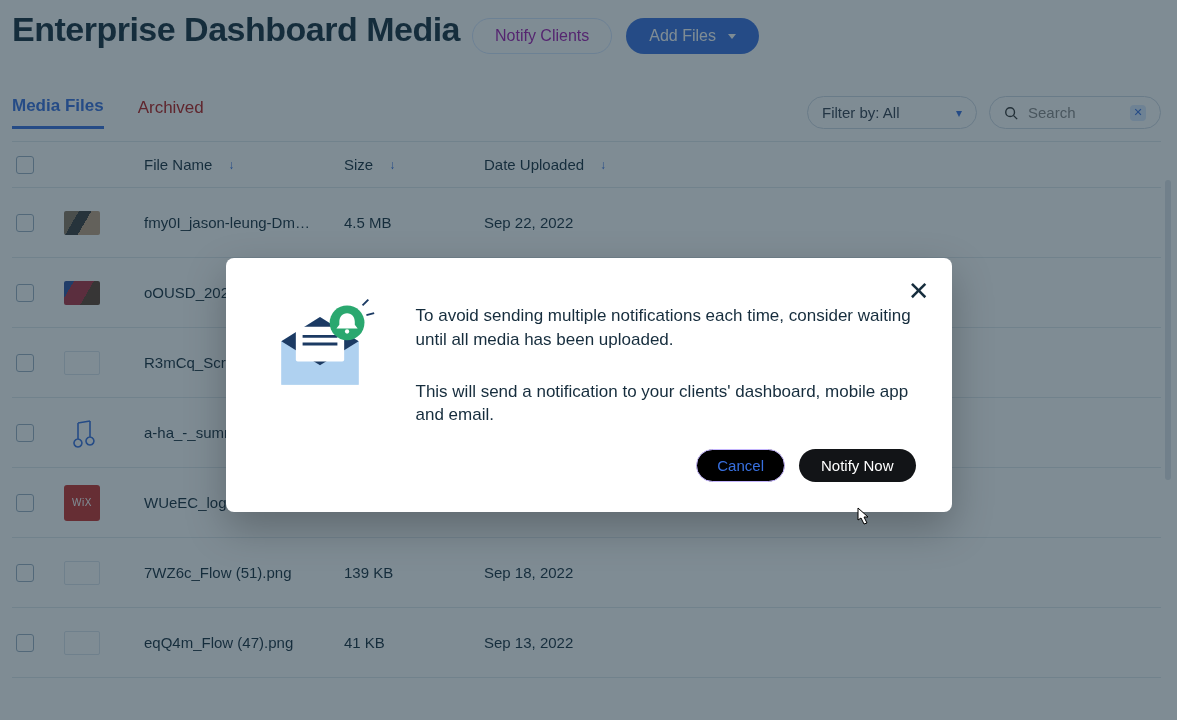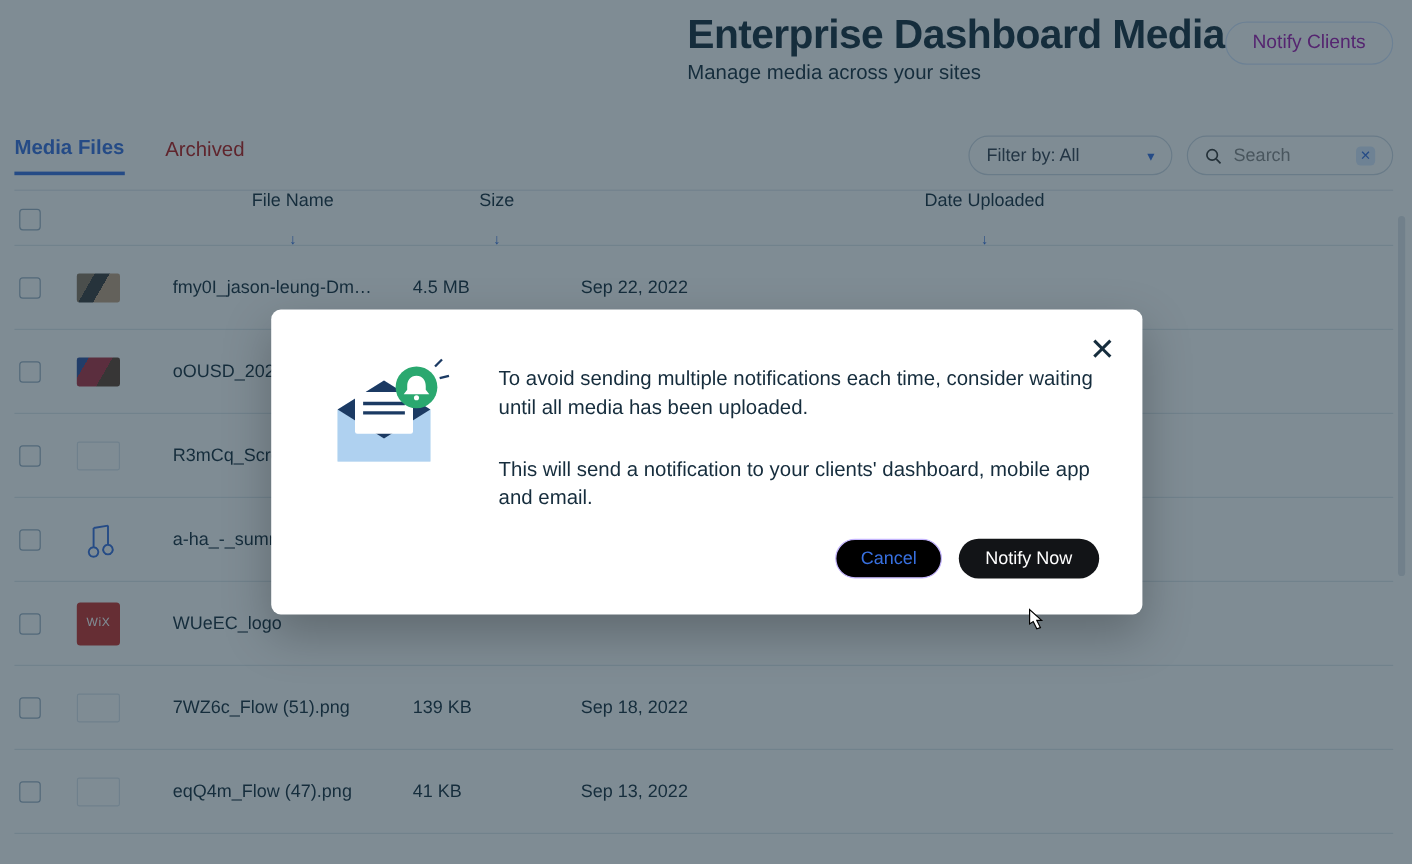--- a/index.html
+++ b/index.html
@@ -11,21 +11,22 @@
   overflow: hidden;
   color: #162d3d;
   position: relative;
 }
 .page {
   padding: 10px 16px 0 12px;
 }
 .header-row {
   display: flex;
   align-items: flex-start;
-  justify-content: flex-end;
+  justify-content: flex-start;
+  gap: 12px;
 }
 .page-title {
   font-size: 34px;
   font-weight: 700;
   color: #162d3d;
   letter-spacing: -0.5px;
 }
 .page-subtitle {
   font-size: 17px;
   color: #162d3d;
@@ -135,21 +136,21 @@
   align-items: center;
   padding: 0 4px;
 }
 .thead {
   height: 46px;
   font-size: 15px;
   color: #162d3d;
   border-bottom: 1px solid #e1e8ee;
 }
 .th {
-  display: flex; align-items: center; gap: 16px; flex-direction: column;
+  display: flex; align-items: center; gap: 16px;
 }
 .sort-arrow {
   color: #3870e0;
   font-size: 12px;
 }
 .checkbox {
   width: 18px; height: 18px;
   border: 1.5px solid #9bb0c4;
   border-radius: 3px;
   background: #fff;
@@ -273,25 +274,28 @@
   border-radius: 3px;
 }
 </style>
 </head>
 <body>
 
 <div class="page">
   <div class="header-row">
     <div>
       <h1 class="page-title">Enterprise Dashboard Media</h1>
-      <div class="page-subtitle">Manage media across your sites</div>
     </div>
     <div class="header-actions">
       <button class="btn btn-outline-blue">
         <span>Notify Clients</span>
+      </button>
+      <button class="btn btn-primary-blue">
+        <span>Add Files</span>
+        <span class="chev-down-small"></span>
       </button>
     </div>
   </div>
 
   <div class="controls-row">
     <div class="tabs">
       <div class="tab active">Media Files</div>
       <div class="tab">Archived</div>
     </div>
     <div class="filter-search">

